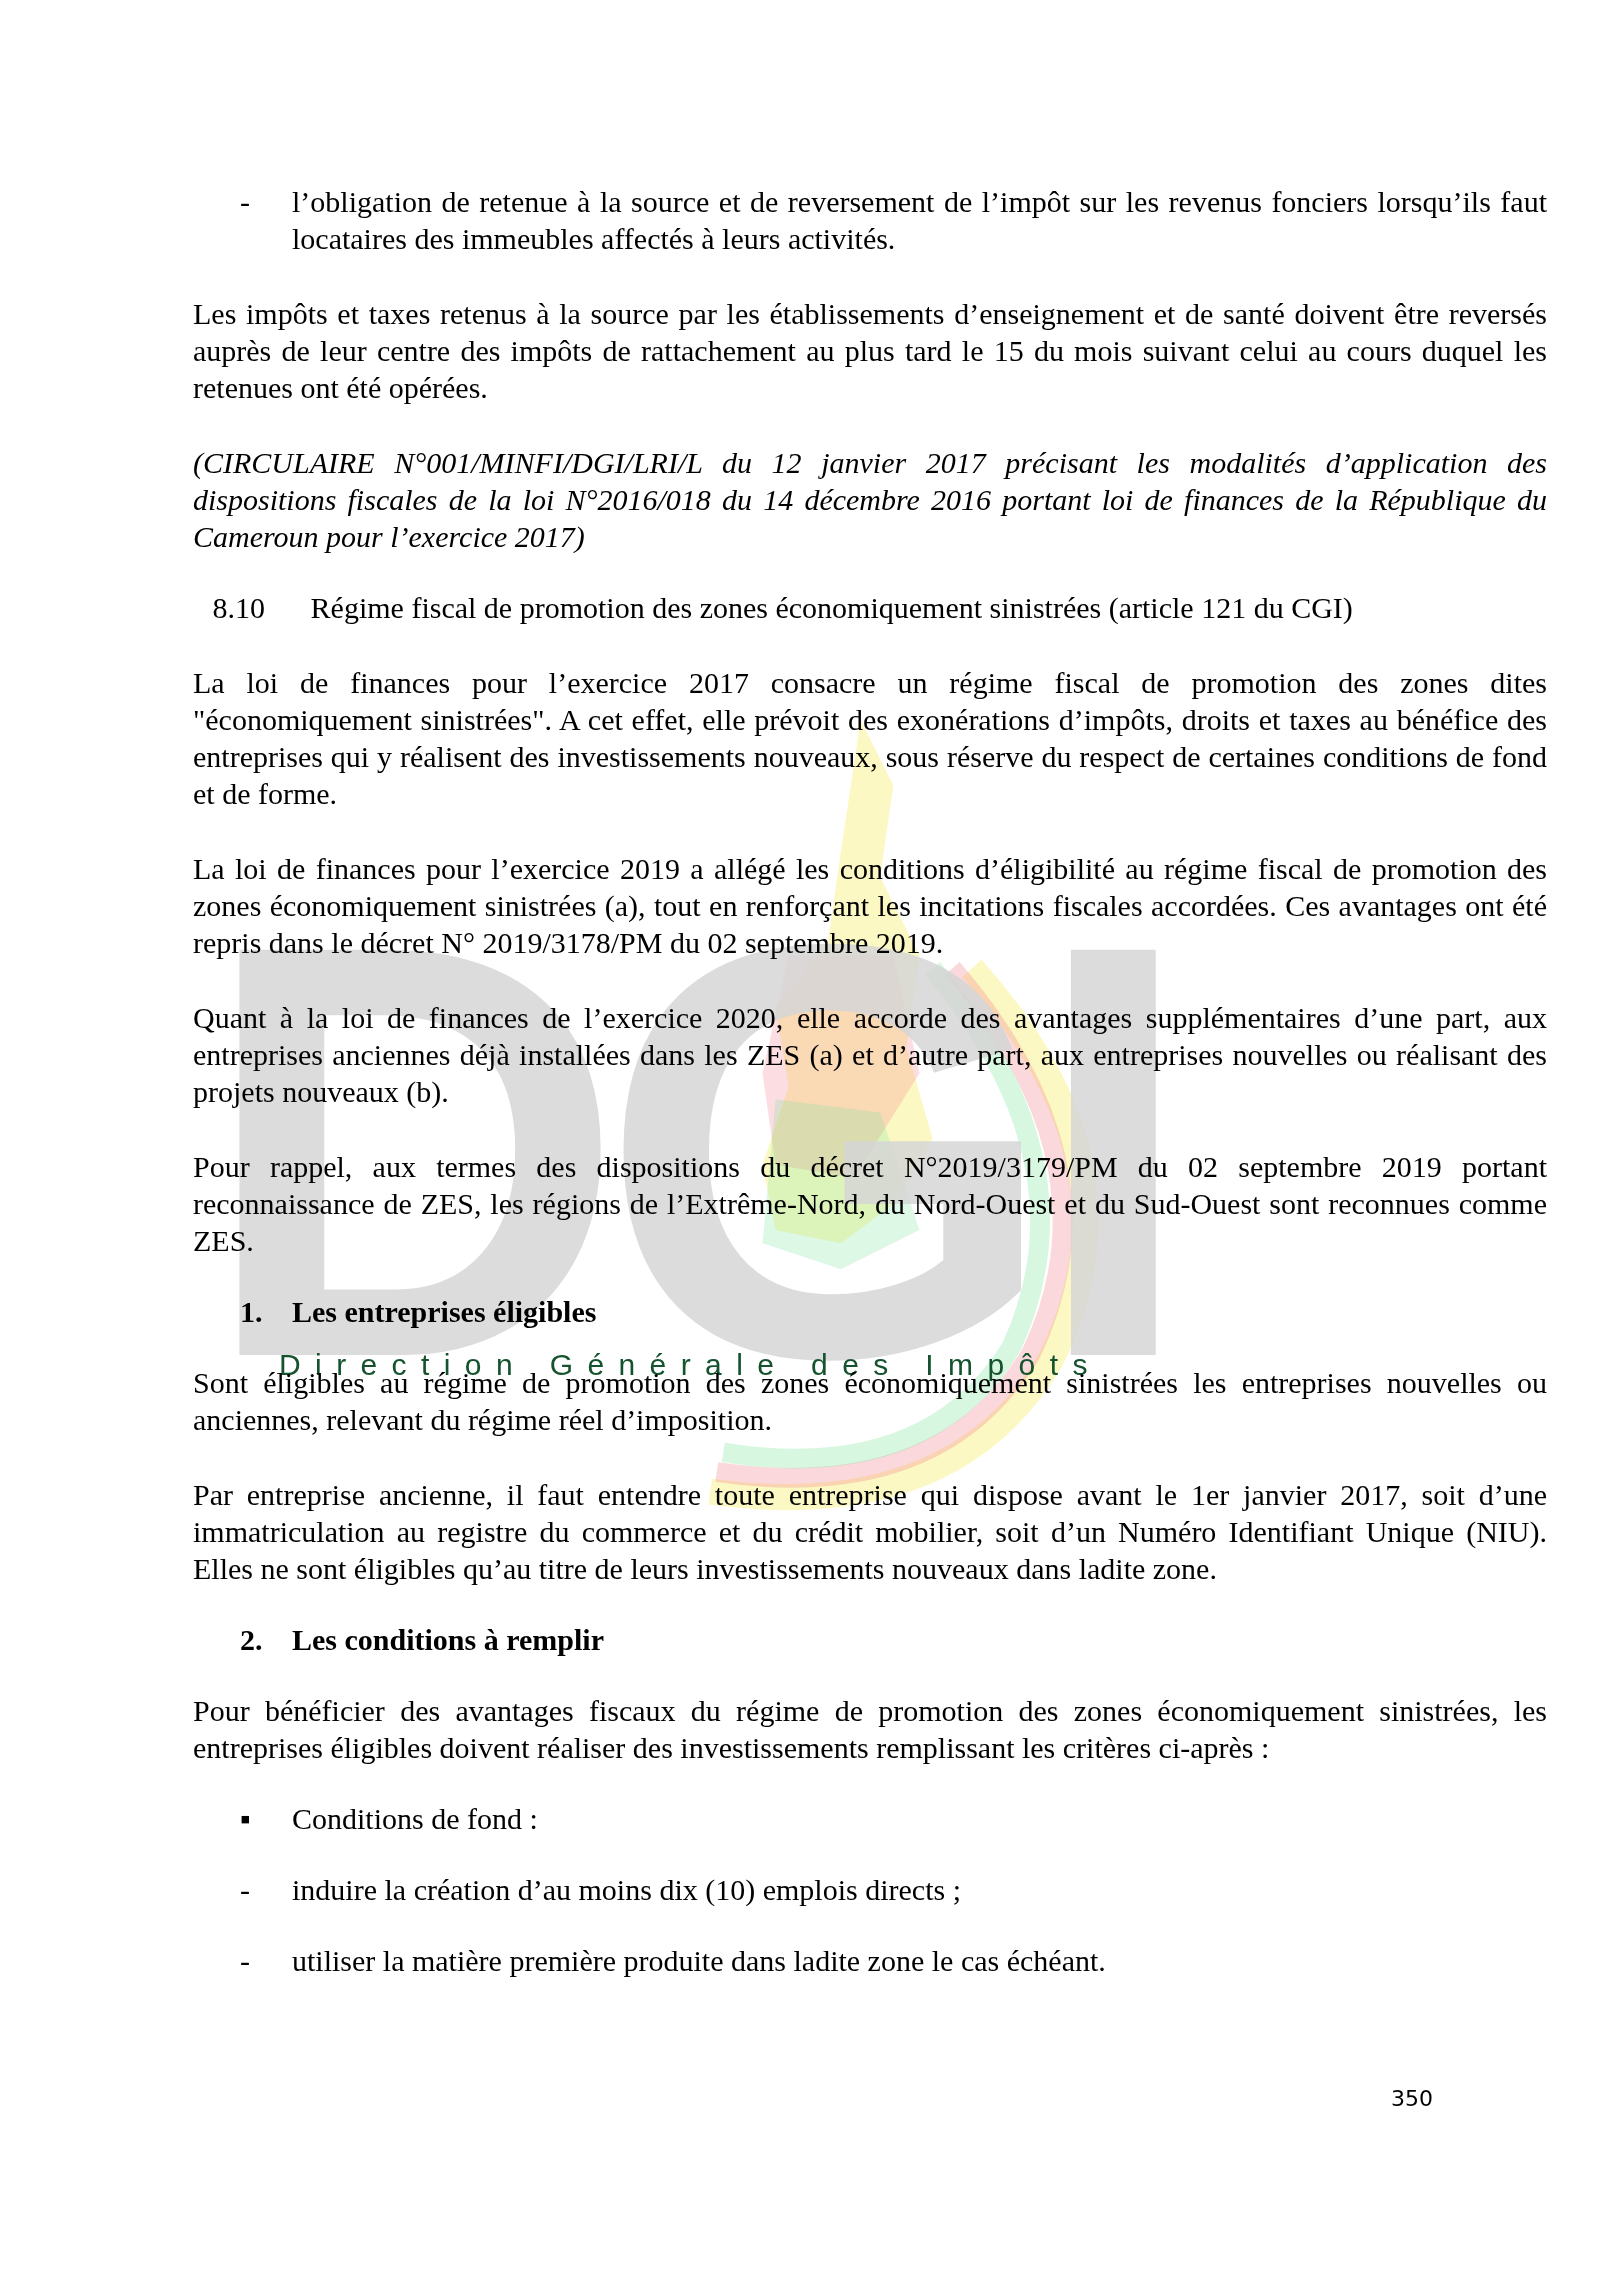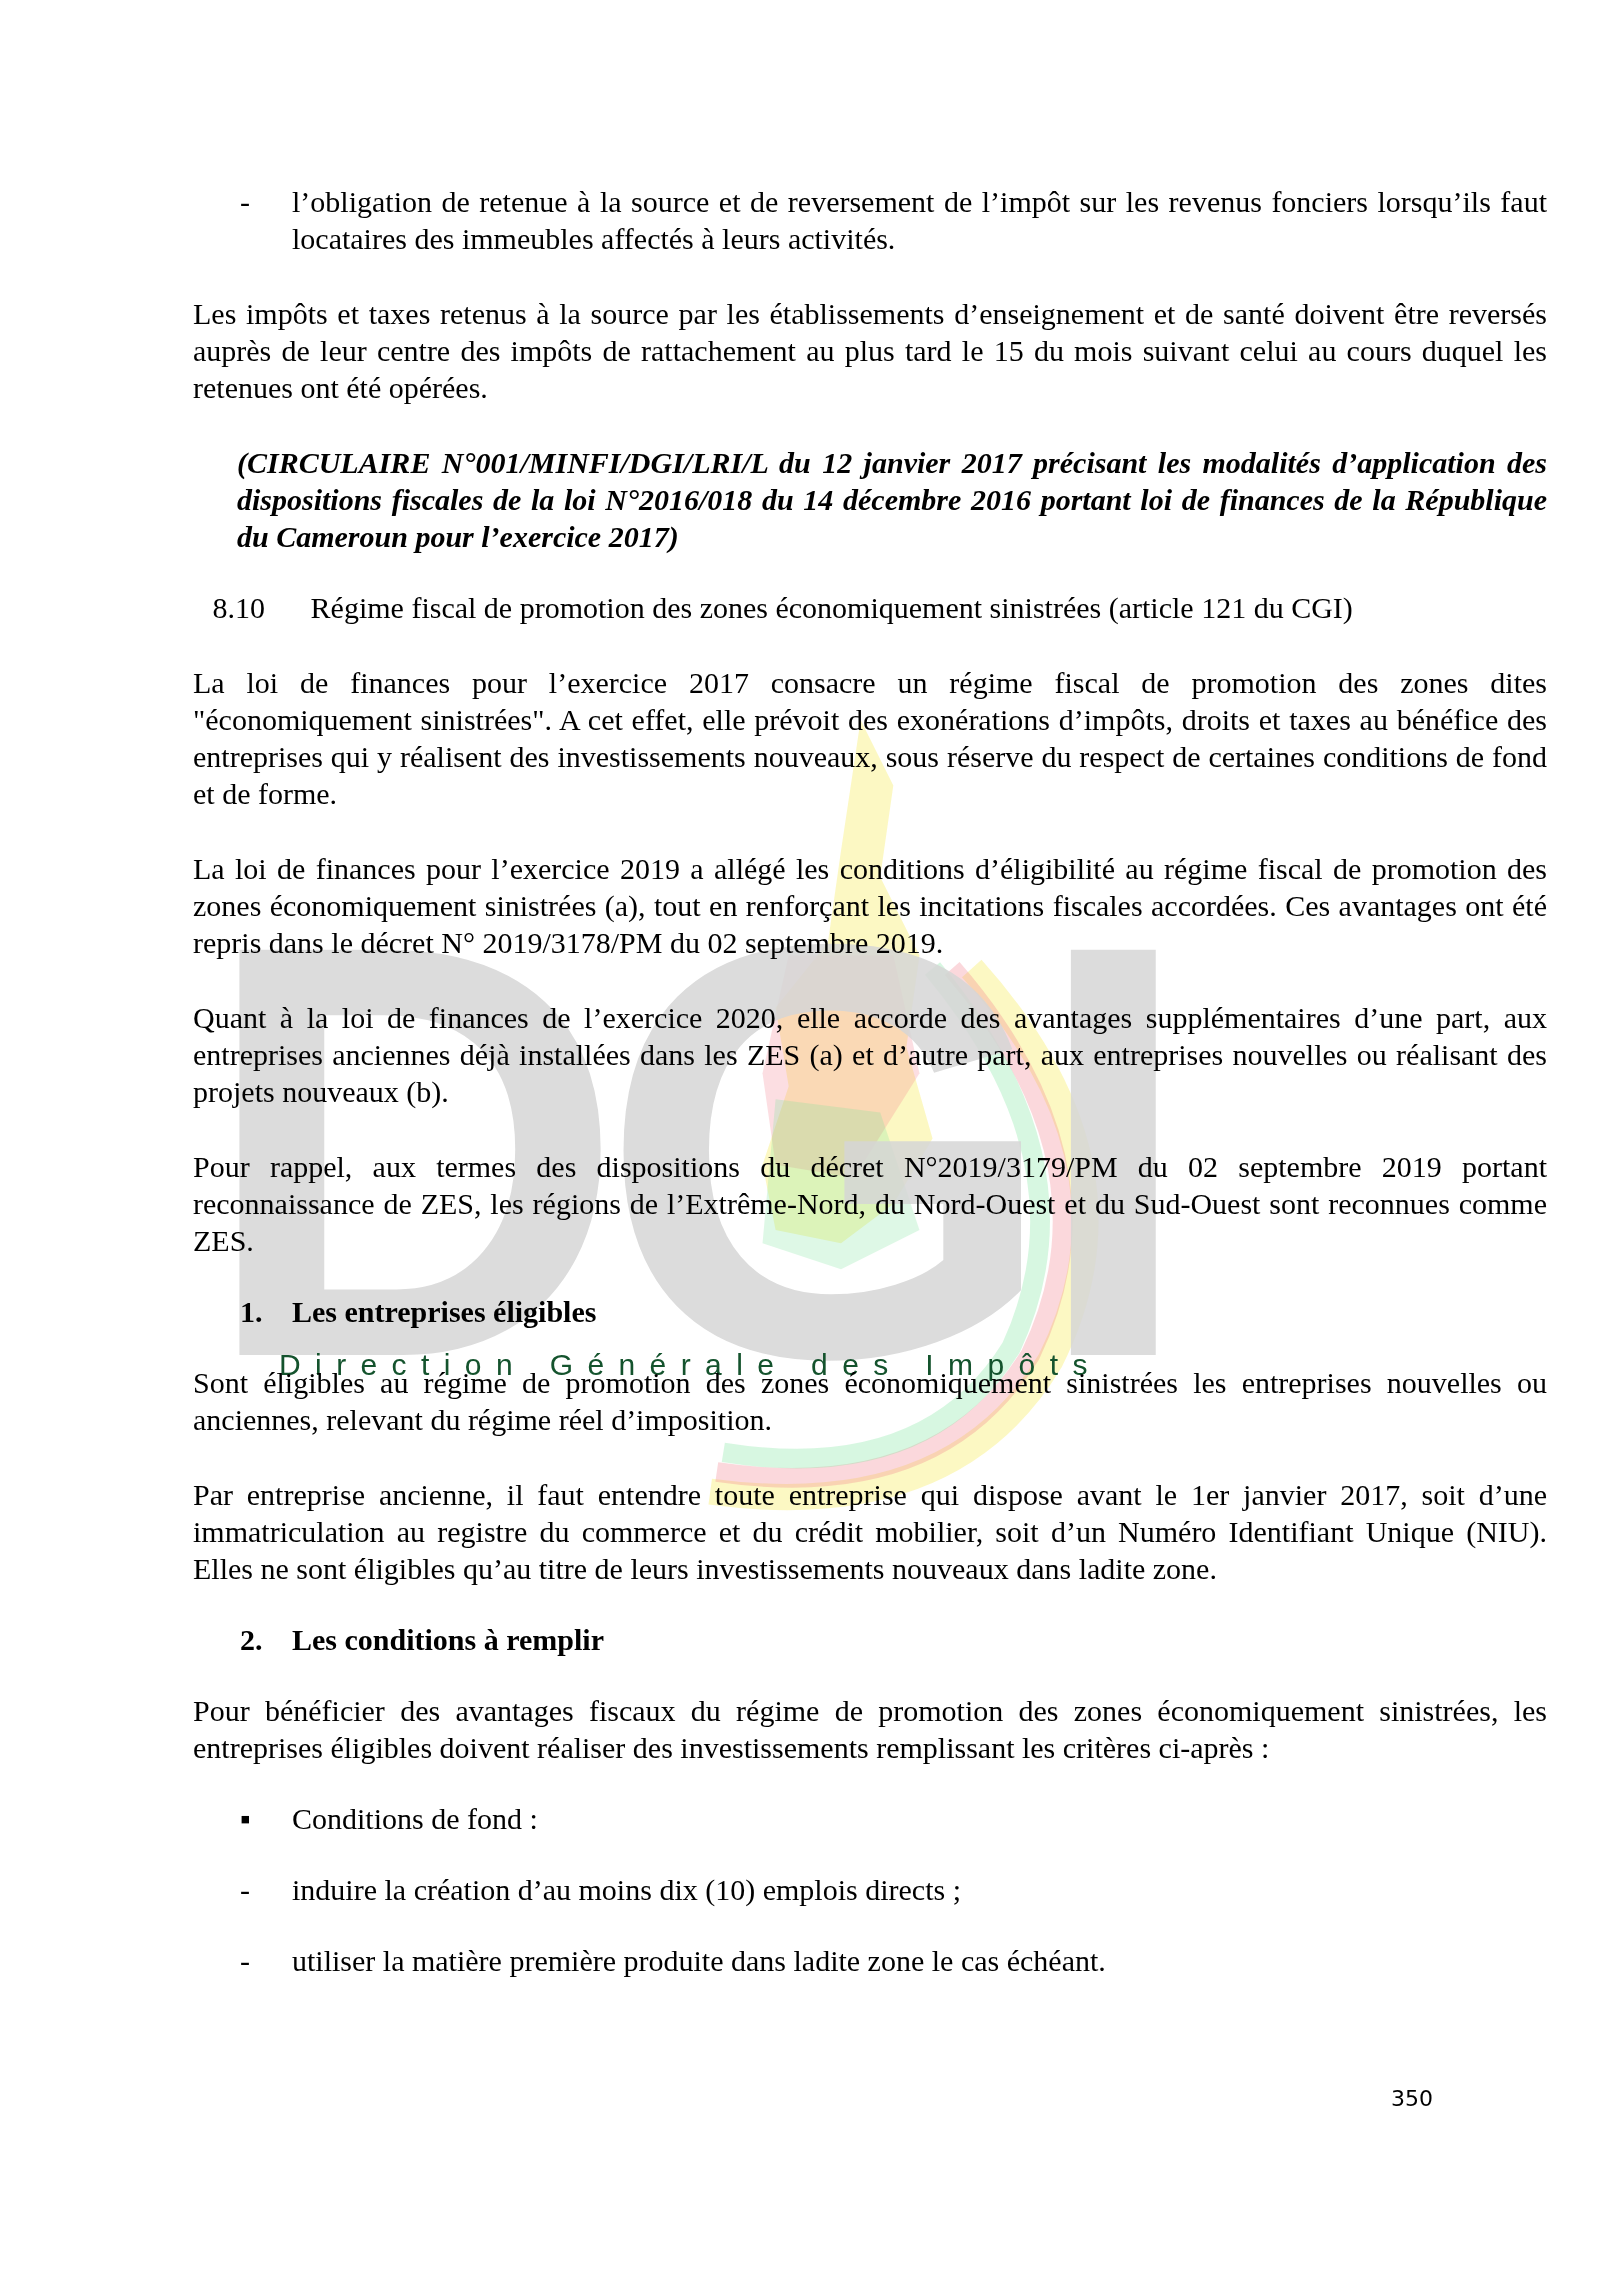--- a/index.html
+++ b/index.html
@@ -6,21 +6,21 @@
   body { width:1623px; height:2295px; position:relative; overflow:hidden;
          font-family:"Liberation Serif", "DejaVu Serif", serif; color:#000; }
   .watermark { position:absolute; left:200px; top:707px; width:1112px; height:850px; pointer-events:none; z-index:0; }
   .wm-dgi { position:absolute; left:0; top:150px; font-family:"Liberation Sans", sans-serif; font-weight:bold;
             font-size:589px; line-height:1; color:#d6d6d6; letter-spacing:-26px; opacity:0.85; }
   .wm-sub1 { position:absolute; left:79px; top:641px; font-family:"Liberation Sans", sans-serif; font-size:30px;
              letter-spacing:14.4px; color:#14532d; }
   .content { position:absolute; left:193px; top:183px; width:1354px; z-index:1; }
   p, .item, h2, h3 { margin:0; }
   .para { font-size:30px; line-height:37px; text-align:justify; text-align-last:left; }
-  .para.italic { font-style:italic; font-weight:bold;margin-left:44px; }
+  .para.italic { font-style:italic; font-weight:normal; }
   .dash-item { display:flex; font-size:30px; line-height:37px; text-align:justify; }
   .dash-item .marker { width:52px; flex:0 0 52px; padding-left:47px; box-sizing:content-box; }
   .dash-item .txt { flex:1; }
   .sec-head { font-size:30px; line-height:37px; font-weight:normal; display:flex; }
   .sec-head .num { width:98px; padding-left:19.6px; }
   .sub-head { font-size:30px; line-height:37px; font-weight:bold; display:flex; padding-left:47px; }
   .sub-head .num { width:52px; }
   .page-number { position:absolute; left:1391px; top:2070px; font-family:"DejaVu Sans", sans-serif; font-size:22px; z-index:1;margin-top:16px; } .gap-m { height:34px; } .gap-l { height:38px; }
 </style>
 </head>

